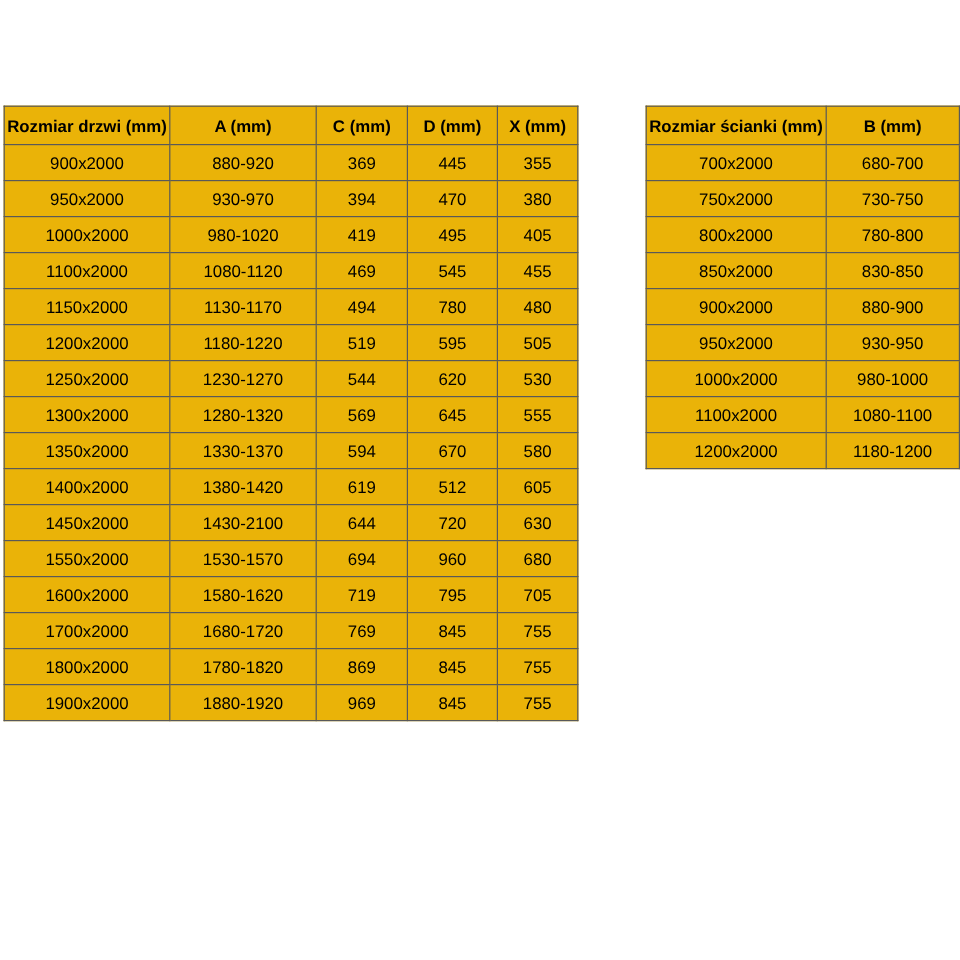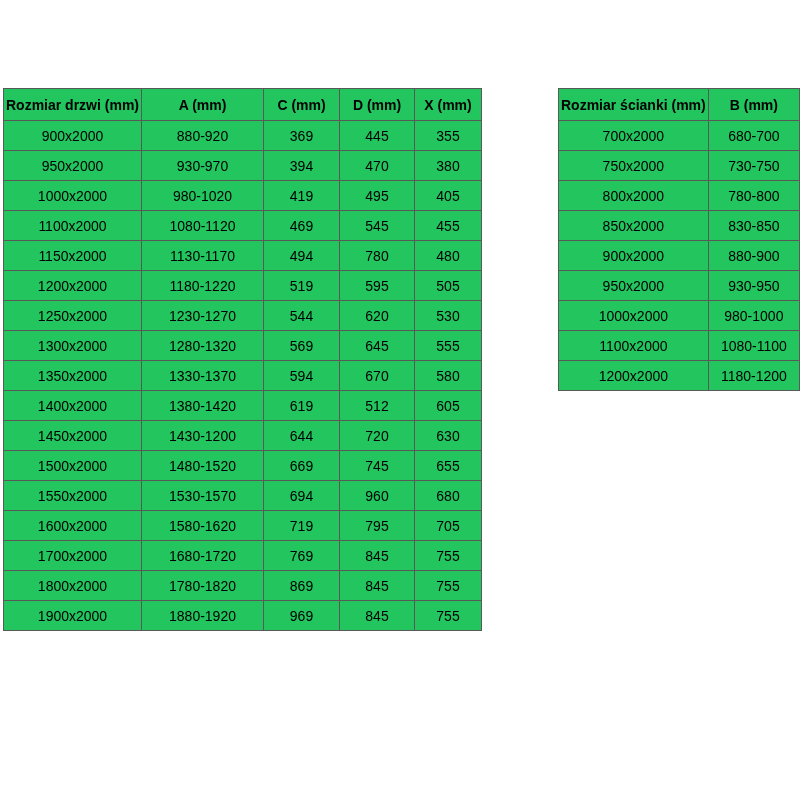--- a/index.html
+++ b/index.html
@@ -12,24 +12,24 @@
     position: relative;
     width: 800px;
     height: 800px;
     background: #ffffff;
     overflow: hidden;
   }
   table.spec-table {
     position: absolute;
     border-collapse: collapse;
     table-layout: fixed;
-    background: #22c55e;
+    background: #eab308;
   }
   table.spec-table.left  { left: 3px;   top: 88px; }
-  table.spec-table.right { left: 538px; top: 88px; margin-left: 20px; }
+  table.spec-table.right { left: 538px; top: 88px; }
   .spec-table th, .spec-table td {
     border: 1px solid #595959;
     text-align: center;
     vertical-align: middle;
     color: #000000;
     padding: 0 2px;
     white-space: nowrap;
     font-size: 14px;
   }
   .spec-table th {
@@ -129,31 +129,24 @@
         </tr>
         <tr>
           <td>1400x2000</td>
           <td>1380-1420</td>
           <td>619</td>
           <td>512</td>
           <td>605</td>
         </tr>
         <tr>
           <td>1450x2000</td>
-          <td>1430-1200</td>
+          <td>1430-2100</td>
           <td>644</td>
           <td>720</td>
           <td>630</td>
-        </tr>
-        <tr>
-          <td>1500x2000</td>
-          <td>1480-1520</td>
-          <td>669</td>
-          <td>745</td>
-          <td>655</td>
         </tr>
         <tr>
           <td>1550x2000</td>
           <td>1530-1570</td>
           <td>694</td>
           <td>960</td>
           <td>680</td>
         </tr>
         <tr>
           <td>1600x2000</td>

